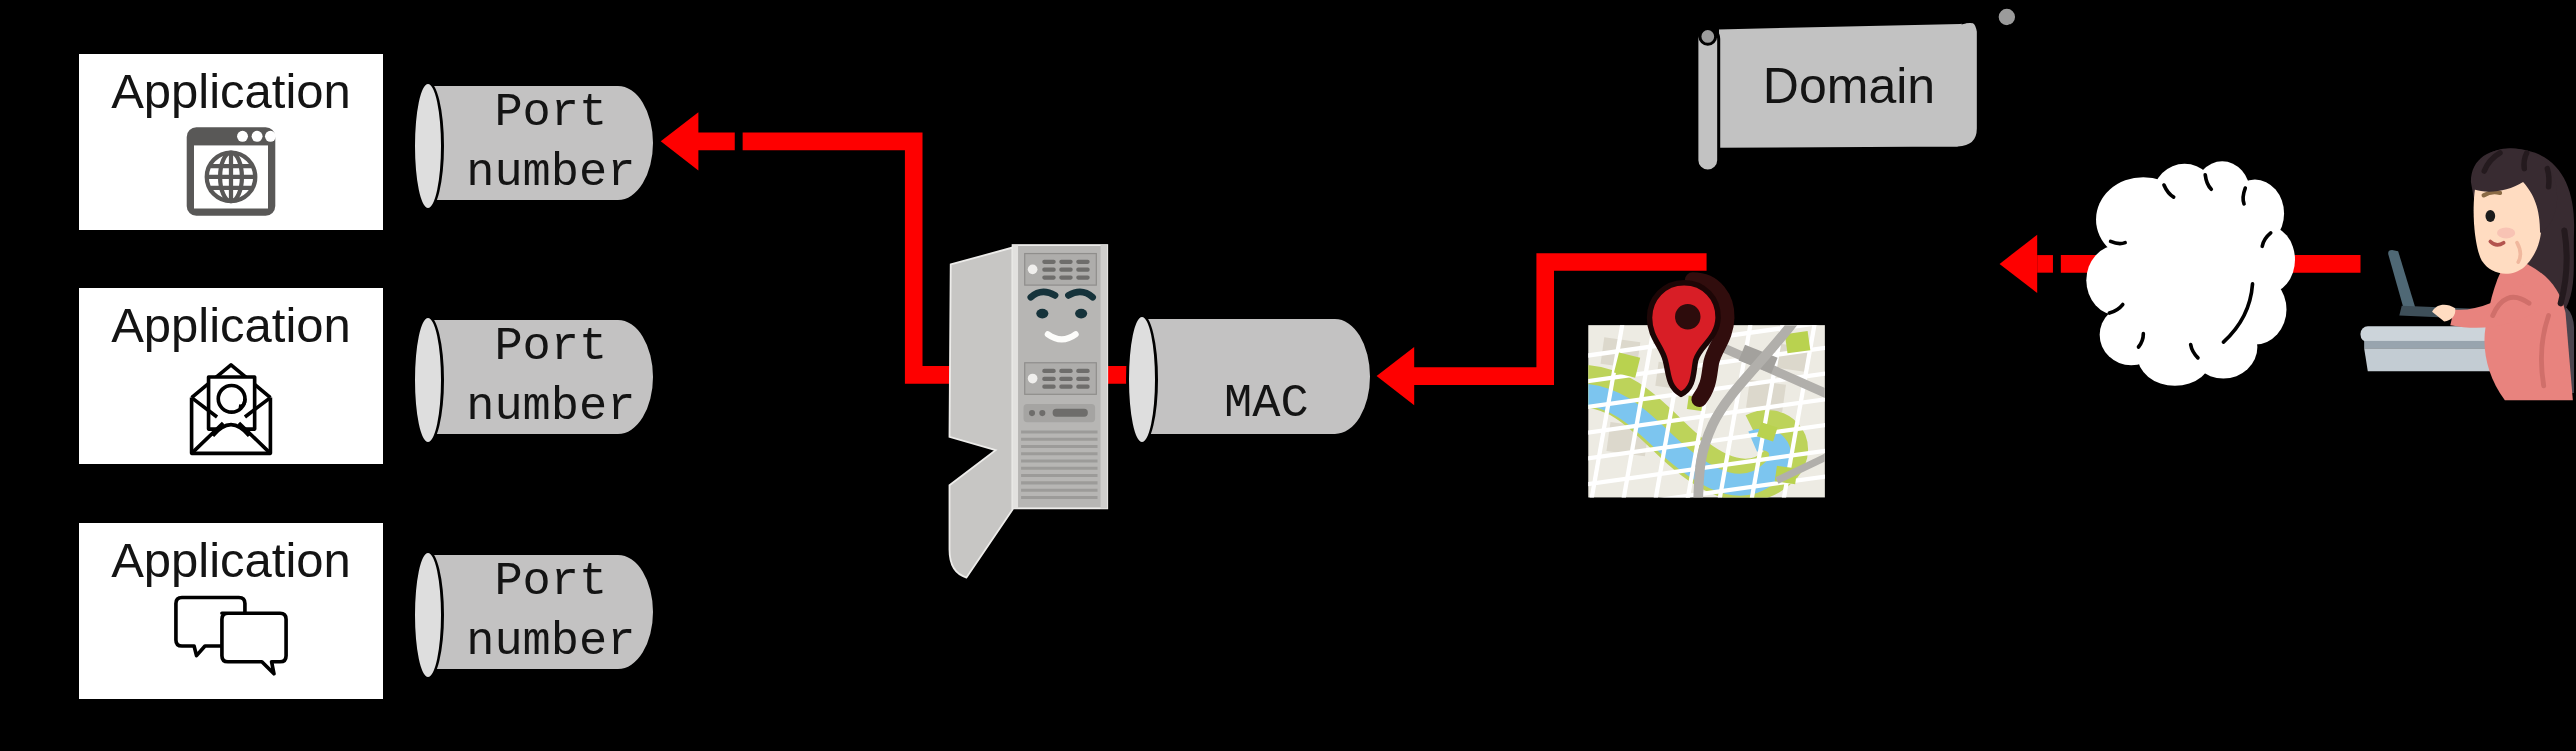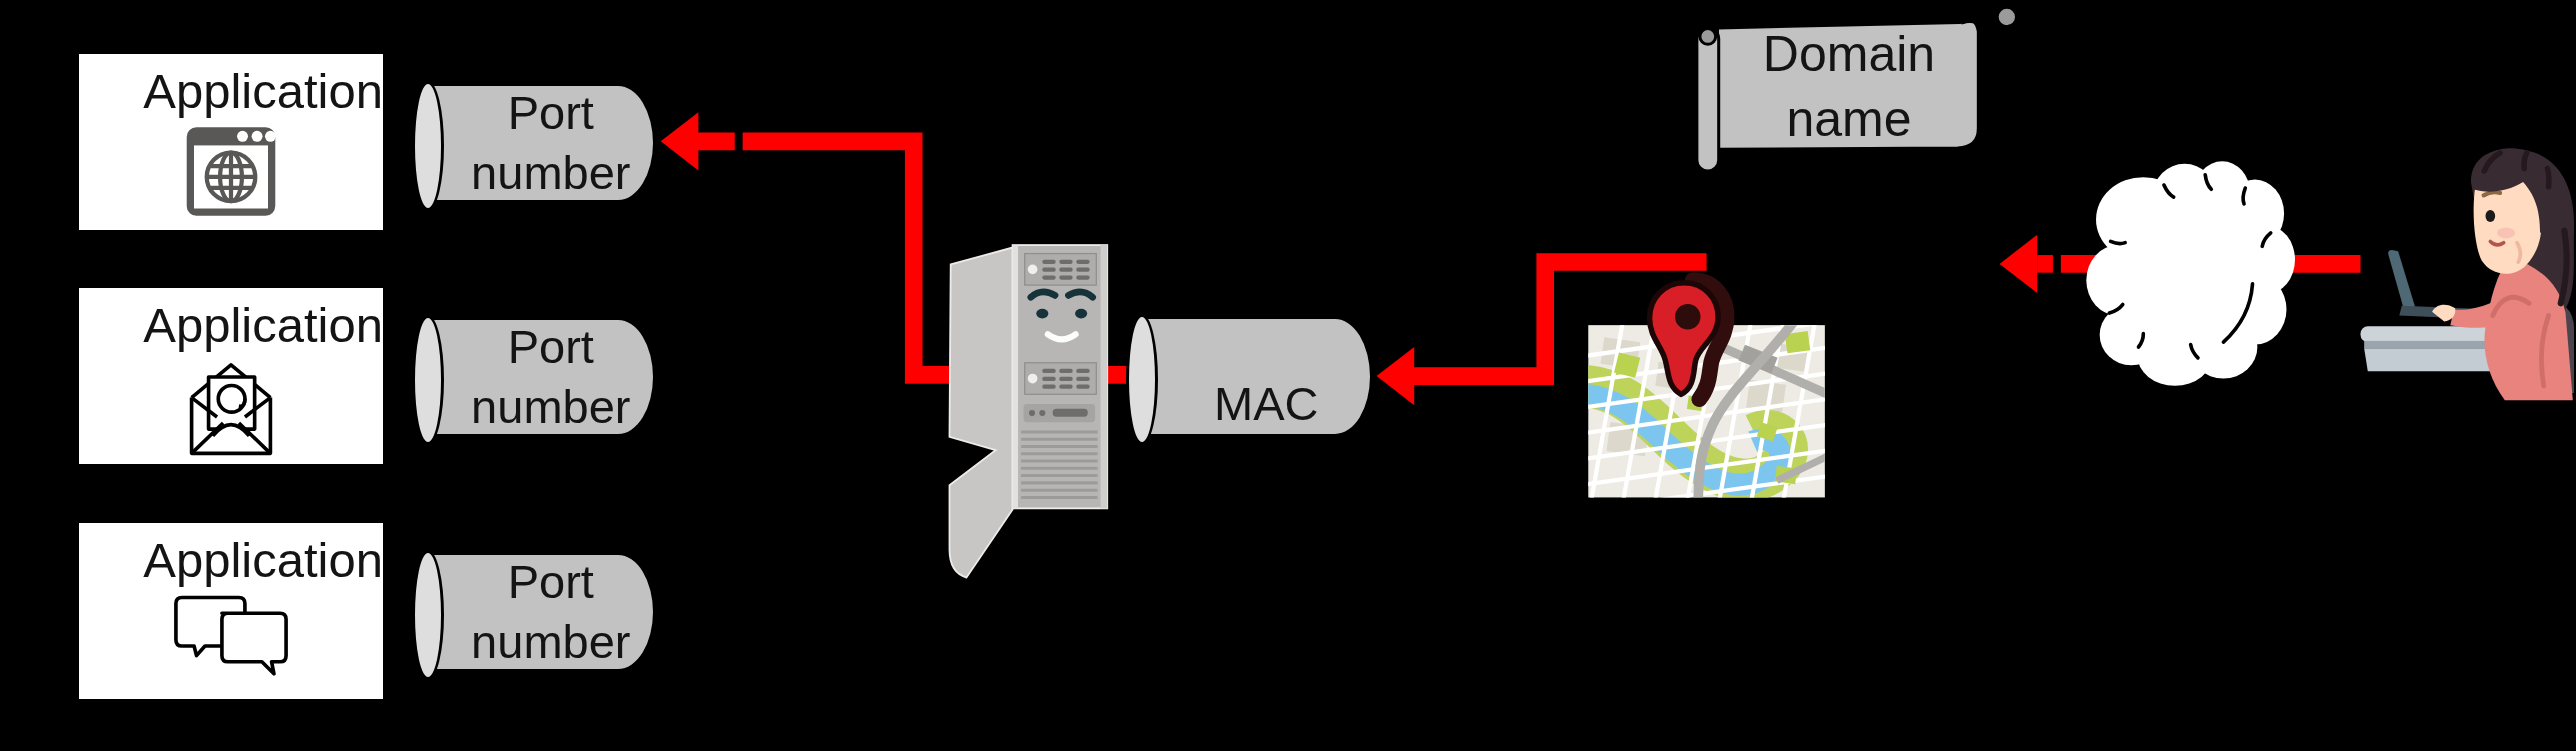--- a/index.html
+++ b/index.html
@@ -2,32 +2,32 @@
 <html style="font-size:9.7px"><head>
 <meta charset="utf-8">
 <style>
   html,body{margin:0;padding:0;background:#000;}
   #stage{position:relative;width:2576px;height:751px;background:#000;overflow:hidden;
          font-family:"Liberation Sans", sans-serif;}
   #stage svg.layer{position:absolute;left:0;top:0;}
   .z1{z-index:1;} .z3{z-index:3;}
 
   .app-box{position:absolute;width:304px;height:176px;background:#fff;z-index:2;}
-  .app-label{position:absolute;left:0;top:11px;width:100%;text-align:right;
+  .app-label{position:absolute;left:0;top:11px;width:100%;text-align:center;
              font-size:49px;line-height:53px;color:#141414;white-space:nowrap;}
   .app-icon{position:absolute;left:50%;top:72px;transform:translateX(-50%);}
 
   .cyl{position:absolute;box-sizing:border-box;background:#c3c2c2;border:3px solid #000;
        border-top-right-radius:38px 50%;border-bottom-right-radius:38px 50%;
        display:flex;flex-direction:column;justify-content:center;z-index:2;}
   .cyl .cap{position:absolute;width:32px;left:-16px;top:-4.9px;height:calc(100% + 16px);
             background:#dedede;border:3px solid #000;border-radius:50%;box-sizing:border-box;}
   .cyl.slim .cap{width:24px;left:-12px;top:-4.2px;height:calc(100% + 14.6px);}
   .cyl-text{position:relative;z-index:2;text-align:center;color:#141414;
-            font-size:47px;line-height:60px;padding-left:20.6px;white-space:nowrap;}
+            font-size:47px;line-height:60px;padding-left:20.6px;white-space:nowrap;font-family:Liberation Mono, monospace;}
   .cyl.slim .cyl-text{font-size:50px;line-height:55px;}
 
   .scroll-text{position:absolute;left:1718px;top:24px;width:262px;height:125px;z-index:2;
                display:flex;flex-direction:column;justify-content:center;text-align:center;
                font-size:50px;line-height:65px;color:#141414;}
 </style>
 </head>
 <body>
 
 <div id="stage">
@@ -141,21 +141,20 @@
   <div class="cyl" style="left:1139px;top:316px;width:234px;height:121px;justify-content:flex-end;">
     <div class="cap"></div>
     <div class="cyl-text">
       <div>MAC</div>
     </div>
   </div>
 
 
   <div class="scroll-text">
     <div>Domain</div>
-    <div>name</div>
   </div>
 
   <svg class="layer z3" width="2576" height="751" viewBox="0 0 4244 1238">
 
     <g>
       <path d="M1566,436 L1668,408 L1668,840 L1592,952 Q1564,944 1564,906
                L1564,800 L1640,742 L1564,720 Z" fill="#c7c6c4" stroke="#edecea" stroke-width="3"></path>
       <rect x="1668" y="404" width="156" height="434" fill="#b7b6b4" stroke="#edecea" stroke-width="3"></rect>
       <rect x="1668" y="404" width="9" height="434" fill="#e2e1df"></rect>
       <rect x="1813" y="404" width="11" height="434" fill="#cfcecc"></rect>

